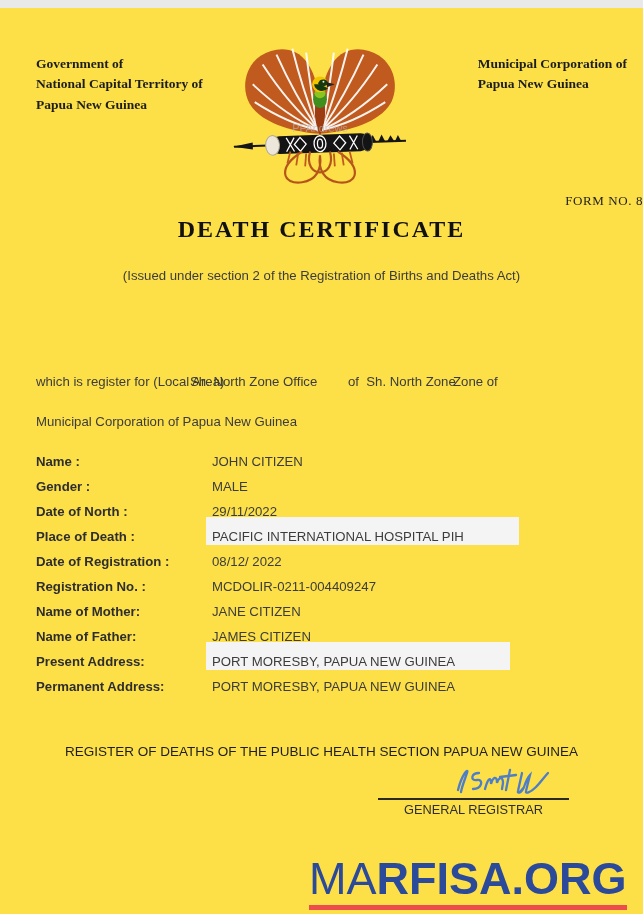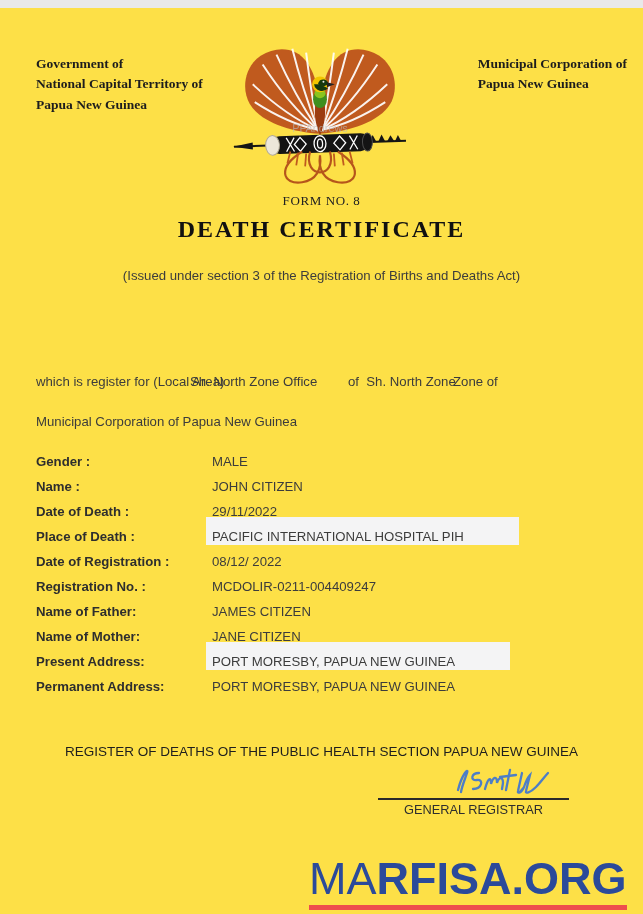--- a/index.html
+++ b/index.html
@@ -17,21 +17,21 @@
   }
   .hdr-left  { left:36px; text-align:left; }
   .hdr-right { right:16px; text-align:left; }
 
   
   .emblem { position:absolute; left:231px; top:30px; width:178px; height:150px; }
   .emblem svg { width:100%; height:100%; display:block; }
 
   
   .form-no {
-    position:absolute; top:185px; left:0; width:100%; text-align:center;
+    position:absolute; top:185px; left:0; width:100%; text-align:right;
     font-family:"Liberation Serif", serif; font-size:13px; letter-spacing:.6px; color:#222;
   }
   .title {
     position:absolute; top:208px; left:0; width:100%; text-align:center;
     font-family:"Liberation Serif", serif; font-weight:bold; font-size:24px;
     letter-spacing:2px; color:#111;
   }
   .subtitle {
     position:absolute; top:260px; left:0; width:100%; text-align:center;
     font-size:13.2px; color:#3c3c3c;
@@ -159,63 +159,63 @@
           <path d="M112,115 L114,128"></path>
           <path d="M104,116 L105,129"></path>
       </g>
 
       <text x="90" y="94" text-anchor="middle" font-size="11" fill="#b9b9b9" opacity="0.65">PFAndrews</text>
     </svg>
   </div>
 
   <div class="form-no">FORM NO. 8</div>
   <div class="title">DEATH CERTIFICATE</div>
-  <div class="subtitle">(Issued under section 3 of the Registration of Births and Deaths Act)</div>
+  <div class="subtitle">(Issued under section 2 of the Registration of Births and Deaths Act)</div>
 
 
   <div class="reg-line">
     <span class="reg-prefix">which is register for (Local Area)</span>
     <span class="reg-office">Sh. North Zone Office</span>
     <span class="reg-ofzone">of  Sh. North Zone</span>
     <span class="reg-zoneof">Zone of</span>
   </div>
   <div class="municipal">Municipal Corporation of Papua New Guinea</div>
 
   <div class="fields">
     <div class="row">
+      <span class="lbl">Name :</span>
+      <span class="val">JOHN CITIZEN</span>
+    </div>
+    <div class="row">
       <span class="lbl">Gender :</span>
       <span class="val">MALE</span>
     </div>
     <div class="row">
-      <span class="lbl">Name :</span>
-      <span class="val">JOHN CITIZEN</span>
-    </div>
-    <div class="row">
-      <span class="lbl">Date of Death :</span>
+      <span class="lbl">Date of North :</span>
       <span class="val">29/11/2022</span>
     </div>
     <div class="row">
       <span class="lbl">Place of Death :</span>
       <span class="val val-patch">PACIFIC INTERNATIONAL HOSPITAL PIH</span>
     </div>
     <div class="row">
       <span class="lbl">Date of Registration :</span>
       <span class="val">08/12/ 2022</span>
     </div>
     <div class="row">
       <span class="lbl">Registration No. :</span>
       <span class="val">MCDOLIR-0211-004409247</span>
     </div>
     <div class="row">
+      <span class="lbl">Name of Mother:</span>
+      <span class="val">JANE CITIZEN</span>
+    </div>
+    <div class="row">
       <span class="lbl">Name of Father:</span>
       <span class="val">JAMES CITIZEN</span>
-    </div>
-    <div class="row">
-      <span class="lbl">Name of Mother:</span>
-      <span class="val">JANE CITIZEN</span>
     </div>
     <div class="row">
       <span class="lbl">Present Address:</span>
       <span class="val val-patch">PORT MORESBY, PAPUA NEW GUINEA</span>
     </div>
     <div class="row">
       <span class="lbl">Permanent Address:</span>
       <span class="val">PORT MORESBY, PAPUA NEW GUINEA</span>
     </div>
   </div>

